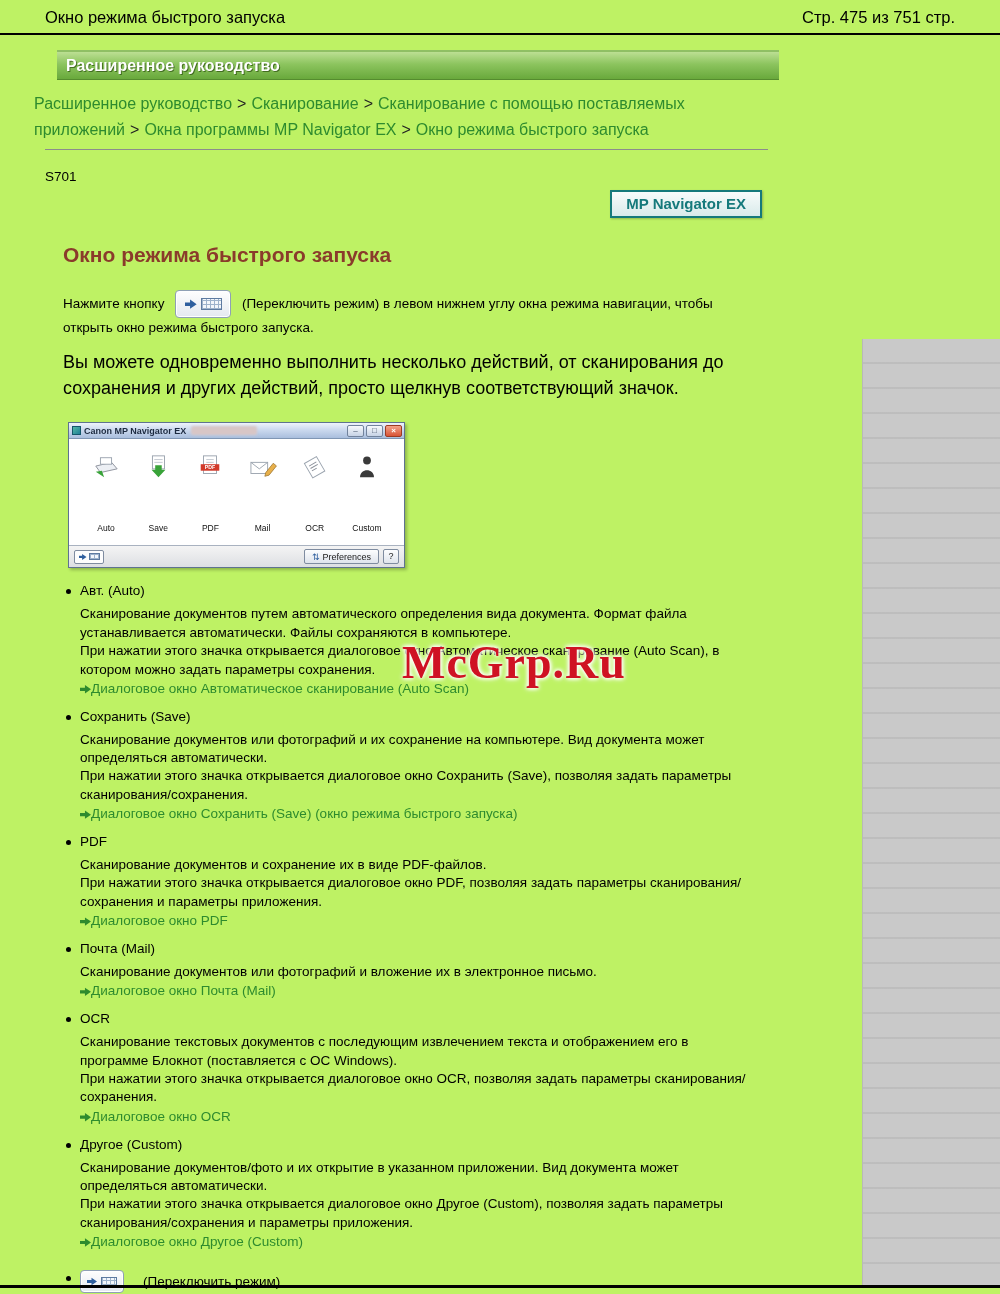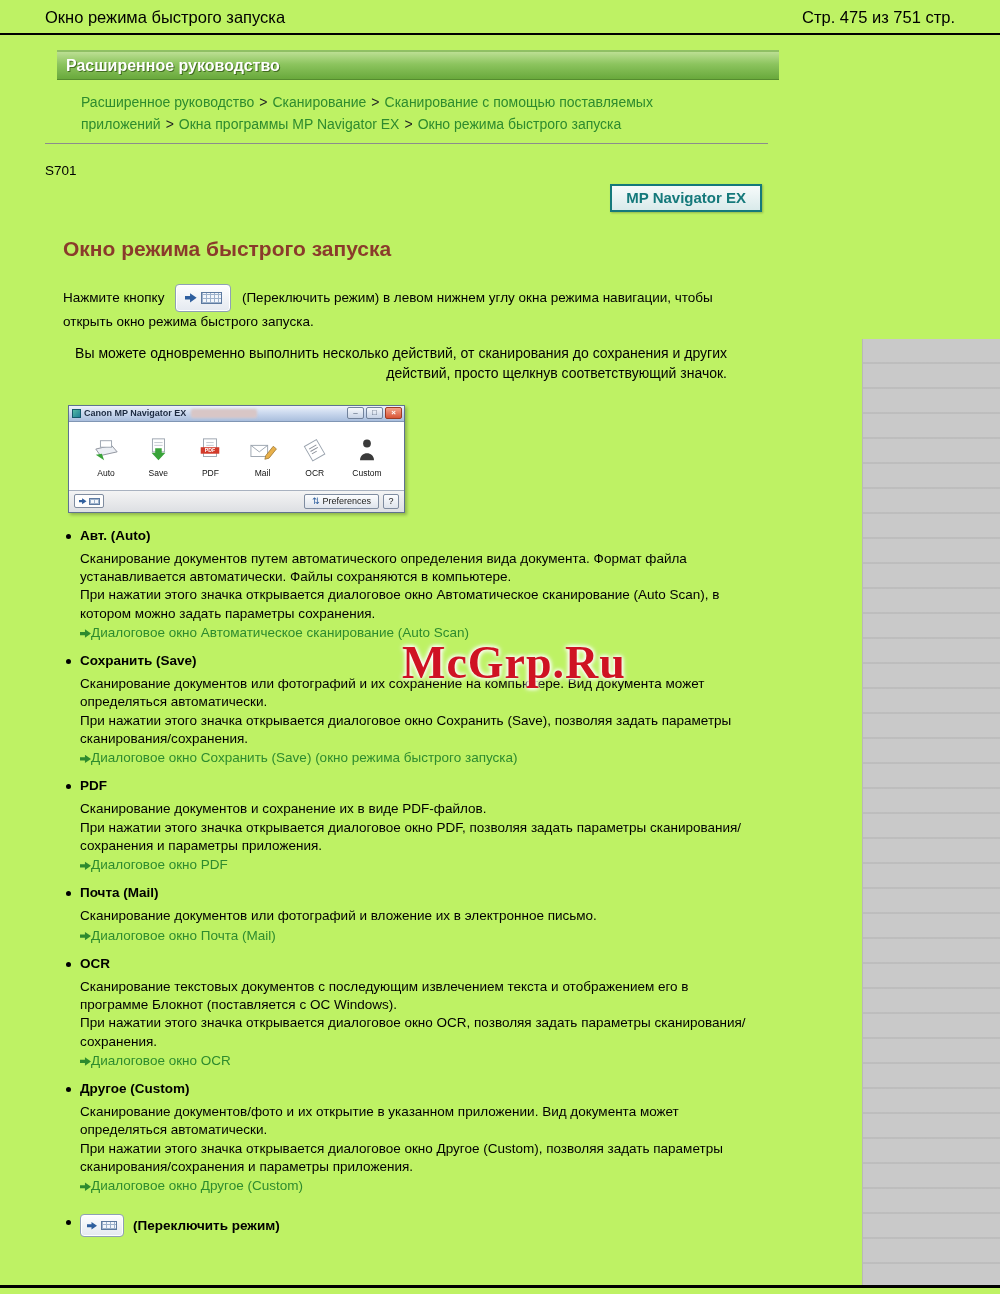--- a/index.html
+++ b/index.html
@@ -10,35 +10,35 @@
   .hdr { display:flex; justify-content:space-between; align-items:flex-end; padding:8px 45px 6px; font-size:16.5px; }
   .rule-top { width:1000px; height:2px; background:#000; }
 
   
   .banner { margin:15px 0 0 57px; width:722px; height:30px; line-height:27px; padding-left:9px;
     font-size:16px; font-weight:bold; color:#fff; text-shadow:1px 1px 0 rgba(58,96,26,.85);
     background:linear-gradient(180deg,#bcdf93 0%, #8cc45e 45%, #69a93c 100%);
     border-top:2px solid #8fbf64; border-bottom:1px solid #558c2e; }
 
   
-  .breadcrumb { margin:11px 0 0 81px; width:706px; font-size:14px; line-height:1.6; color:#222; }
+  .breadcrumb { margin:11px 0 0 34px; width:706px; font-size:16px; line-height:1.6; color:#222; }
   .crumb { color:#2e8b2e; text-decoration:none; cursor:pointer; }
   .sep { margin:0 5px; color:#222; }
   .rule-crumb { margin:7px 0 0 45px; width:723px; border-top:1px solid #8c8c8c; }
 
   .doc-code { margin:19px 0 0 45px; font-size:13.5px; }
 
   .badge-row { margin:6px 0 0 45px; width:717px; display:flex; justify-content:flex-end; }
   .badge { border:2px solid #15797b; color:#15797b; font-weight:bold; font-size:15px; padding:3px 14px 4px;
     background:linear-gradient(180deg,#f7fbfb,#d9eaea); box-shadow:1px 1px 2px rgba(0,0,0,.25); }
 
   h1.page-title { margin:25px 0 0 63px; font-size:21px; color:#8a3b2b; font-weight:bold; }
 
   .intro { margin:23px 0 0 63px; width:664px; font-size:13.5px; line-height:1.42; }
-  .intro-follow { margin:13px 0 0 63px; width:664px; font-size:14px; line-height:1.42;text-align:right; }
+  .intro-follow { margin:13px 0 0 63px; width:664px; font-size:18px; line-height:1.42; }
 
   
   .mode-btn { display:inline-flex; align-items:center; justify-content:center; gap:4px; vertical-align:middle;
     width:56px; height:28px; margin:0 7px; border:1px solid #8fa0b5; border-radius:4px;
     background:linear-gradient(180deg,#fefefe,#e4e9f0); box-shadow:inset 0 0 0 1px #fff; }
   .mode-btn.small { width:44px; height:23px; margin:0; }
   .btn-arrow { display:inline-block; width:12px; height:11px; background:#2f5f9e;
     clip-path:polygon(0 34%,45% 34%,45% 8%,100% 50%,45% 92%,45% 66%,0 66%); }
   .mode-btn.small .btn-arrow { width:10px; height:9px; }
   .kbd { display:inline-block; width:21px; height:12px; border:1px solid #5d7aa0; background-color:#f2f6fb;
@@ -52,46 +52,46 @@
     background:linear-gradient(180deg,#eef3fa 0%,#cfdcf0 40%,#a9bedd 100%); border-bottom:1px solid #8096b4; }
   .app-icon { width:9px; height:9px; flex:none; background:linear-gradient(135deg,#53b9a5,#1f7f96); border:1px solid #14576b; margin-right:3px; }
   .title-text { font-size:9px; font-weight:bold; color:#1c2a40; white-space:nowrap;text-align:center; }
   .redacted { width:66px; height:9px; margin-left:5px; background:#d8c6c6; filter:blur(1.3px); border-radius:2px; }
   .win-btns { margin-left:auto; display:flex; gap:2px; }
   .wbtn { width:17px; height:12px; border:1px solid #71829c; border-radius:2px;
     background:linear-gradient(180deg,#f7f9fc,#c6d2e5); font-size:8px; line-height:10px; text-align:center; color:#3c4b63; }
   .wbtn.close { background:linear-gradient(180deg,#f3a289,#d85437); color:#fff; border-color:#9c3a22; font-weight:bold; }
 
   .icons-row { display:flex; justify-content:space-between; padding:14px 14px 2px; background:#fff; }
-  .scan-item { width:46px; display:flex; flex-direction:column; align-items:center; }
+  .scan-item { width:46px; display:flex; flex-direction:column; align-items:center;gap:38px; }
   .glyph { height:27px; display:flex; align-items:flex-end; }
   .scan-lbl { font-size:8.5px; margin-top:5px; color:#111; }
 
   .win-footer { display:flex; align-items:center; margin-top:10px; padding:3px 5px;
     background:linear-gradient(180deg,#f4f4f4,#dddfe3); border-top:1px solid #a9b2c0; }
   .switch-mini { display:inline-flex; align-items:center; gap:2px; width:30px; height:14px; justify-content:center;
     border:1px solid #7f8ca0; border-radius:2px; background:#fdfdfd; }
   .switch-mini .btn-arrow { width:8px; height:7px; }
   .switch-mini .kbd { width:11px; height:7px; }
   .pref-btn { margin-left:auto; display:inline-flex; align-items:center; gap:3px; height:15px; padding:0 7px;
     border:1px solid #7f8ca0; border-radius:2px; background:linear-gradient(180deg,#fcfdfe,#dfe4ec); font-size:9px; color:#222; }
   .pref-ico { font-size:9px; color:#2f5f9e; }
   .help-btn { width:16px; height:15px; margin-left:4px; border:1px solid #7f8ca0; border-radius:2px;
     background:linear-gradient(180deg,#fcfdfe,#dfe4ec); font-size:9px; text-align:center; line-height:13px; color:#222; }
 
   
   ul.items { list-style:none; margin:15px 0 0 0; }
   .item { position:relative; margin:0 0 10px 80px; width:678px; font-size:13.5px; }
   .item::before { content:""; position:absolute; left:-14px; top:6px; width:5px; height:5px; border-radius:50%; background:#000; }
-  .item-head { font-weight:bold; margin-bottom:7px; }
+  .item-head { font-weight:normal; margin-bottom:7px; }
   .item-p { line-height:1.36; }
   .glink { display:flex; align-items:center; margin-top:1px; color:#2e8b2e; text-decoration:none; cursor:pointer; line-height:1.4; }
   .arrow-glyph { width:11px; height:10px; background:#2e8b2e; flex:none;
     clip-path:polygon(0 34%,45% 34%,45% 8%,100% 50%,45% 92%,45% 66%,0 66%); }
-  .switch-item { display:flex; align-items:center; gap:9px; margin-top:18px; }
+  .switch-item { display:flex; align-items:center; gap:19px; margin-top:18px; }
   .switch-item .item-head { margin-bottom:0; }
 
   
   .watermark { position:absolute; left:402px; top:636px; font-family:"Liberation Serif","DejaVu Serif",serif;
     font-size:46px; font-weight:bold; color:#cf1223; letter-spacing:1px;
     text-shadow:0 0 4px #fff, 0 0 4px #fff, 0 0 6px #fff; }
 
   
   .page-edge { position:absolute; left:862px; top:339px; width:138px; height:946px; background-color:#c9c9c9;
     background-image:repeating-linear-gradient(180deg, rgba(0,0,0,0) 0 23px, rgba(0,0,0,.06) 23px 25px);

